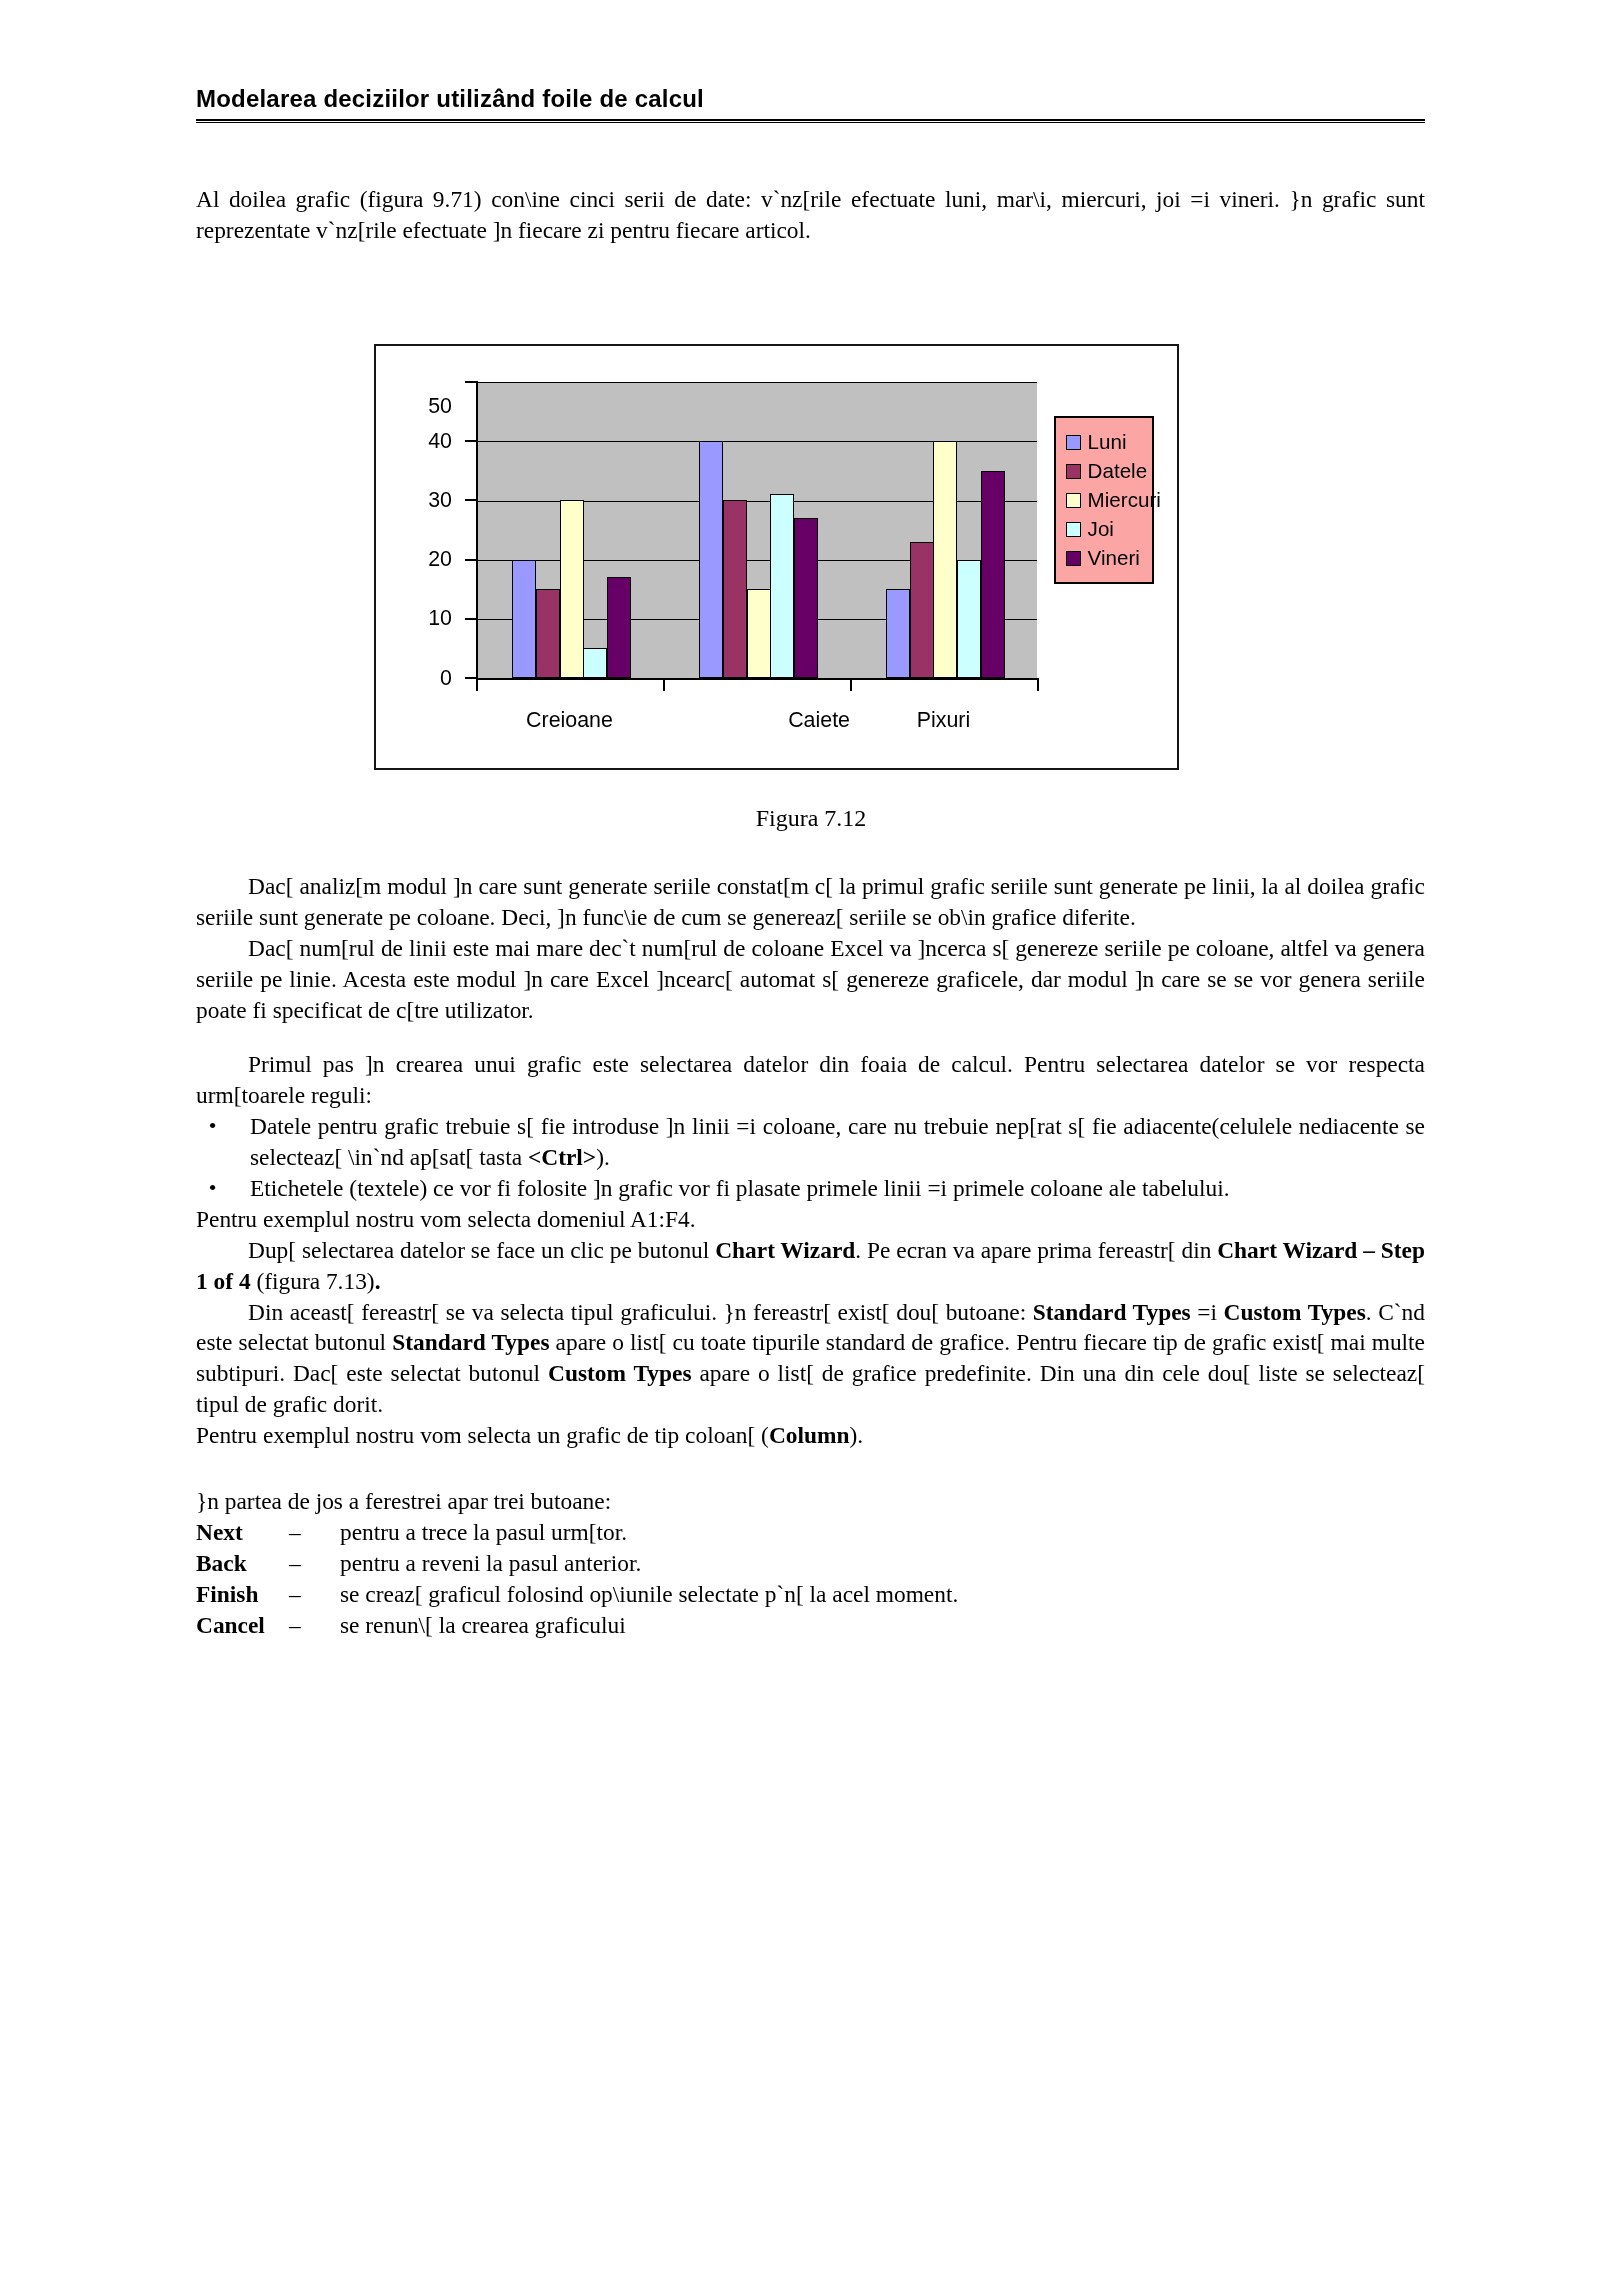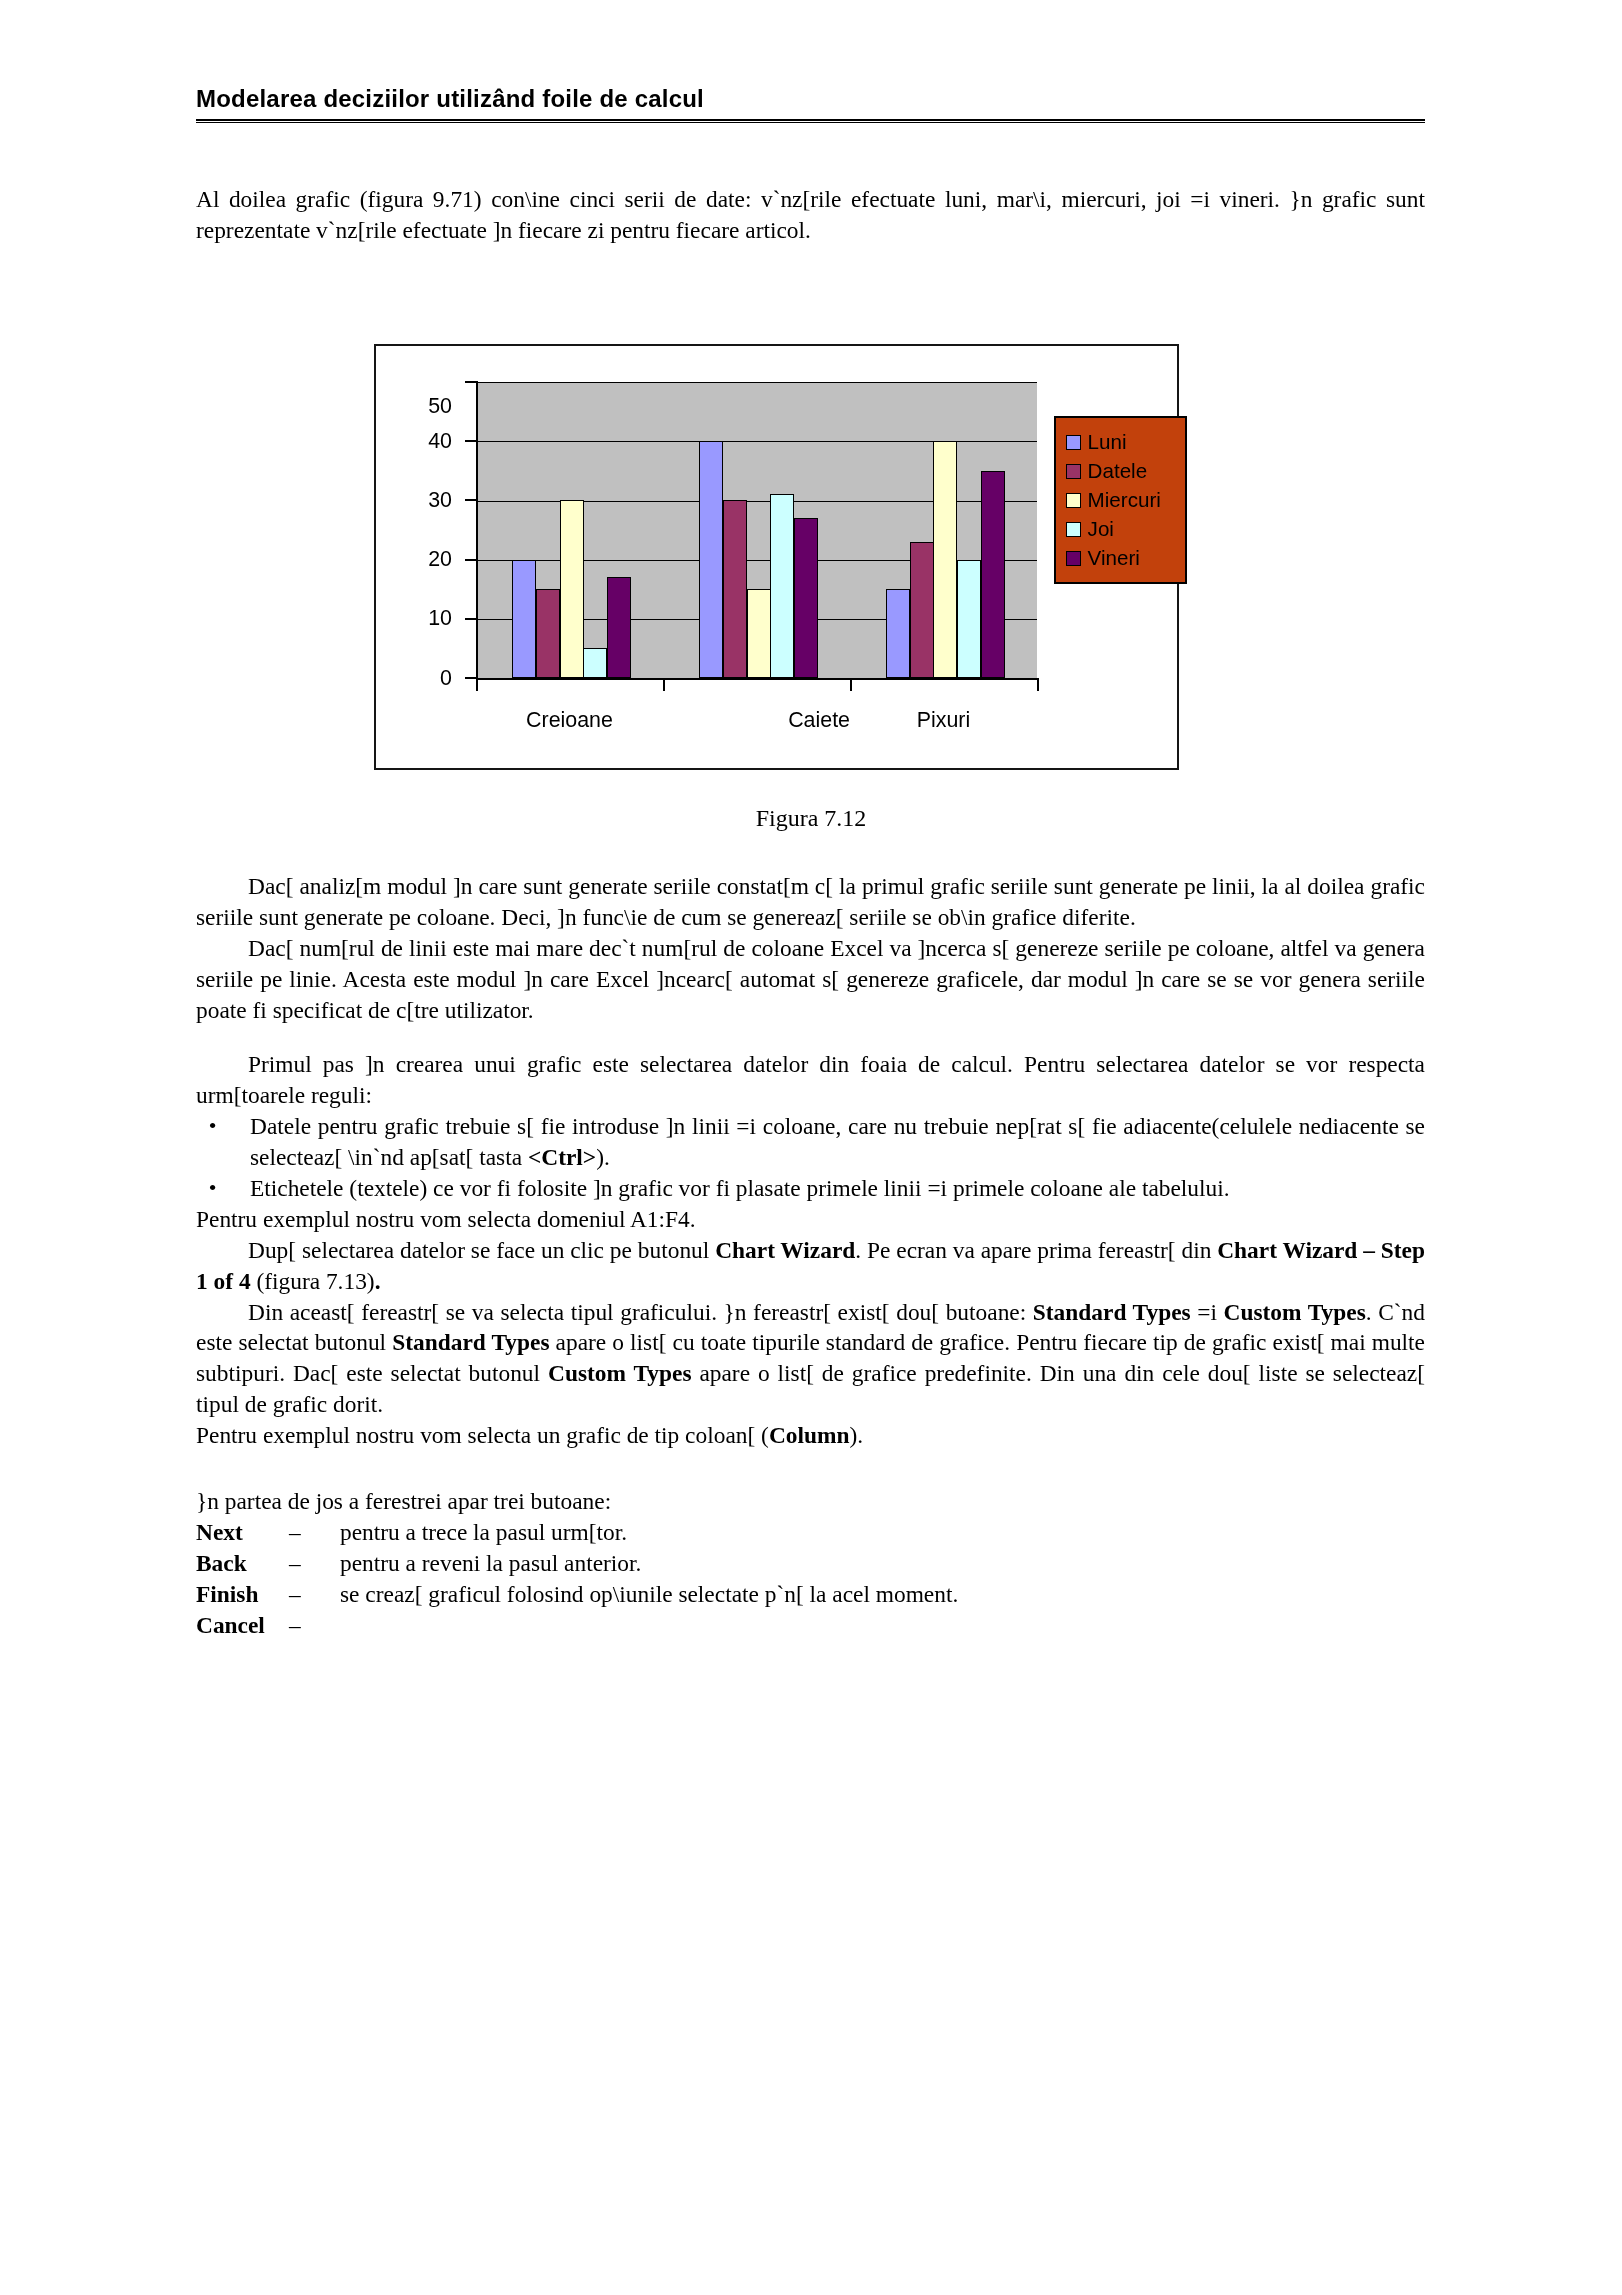--- a/index.html
+++ b/index.html
@@ -189,23 +189,23 @@
   .bar {
     position: absolute;
     bottom: 0;
     border: 1.6px solid #000;
     box-sizing: border-box;
   }
   .legend {
     position: absolute;
     left: 678px;
     top: 70px;
-    width: 133px;
+    width: 100px;
     border: 2.4px solid #000;
-    background: #c2410c;
+    background: #fca5a5;
     box-sizing: border-box;
     padding: 9.5px 8px 9.5px 9.5px;
   }
   .legend-item {
     display: flex;
     align-items: center;
     height: 29px;
   }
   .legend-swatch {
     width: 15px;
@@ -356,18 +356,19 @@
           <div class="btn-desc">pentru a reveni la pasul anterior.</div>
         </div>
         <div class="btn-row">
           <div class="btn-name">Finish</div>
           <div class="btn-dash">–</div>
           <div class="btn-desc">se creaz[ graficul folosind op\iunile selectate p`n[ la acel moment.</div>
         </div>
         <div class="btn-row">
           <div class="btn-name">Cancel</div>
           <div class="btn-dash">–</div>
+          <div class="btn-desc">se renun\[ la crearea graficului</div>
         </div>
       </div>
   </div>
 
 </div>
 
 
 </body></html>

